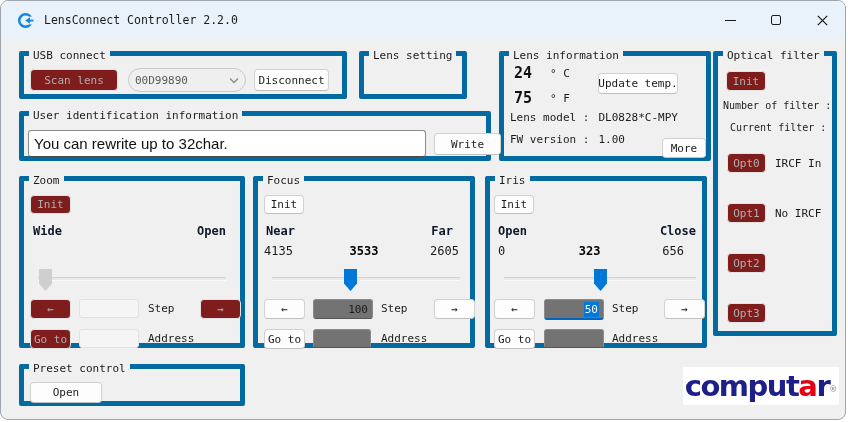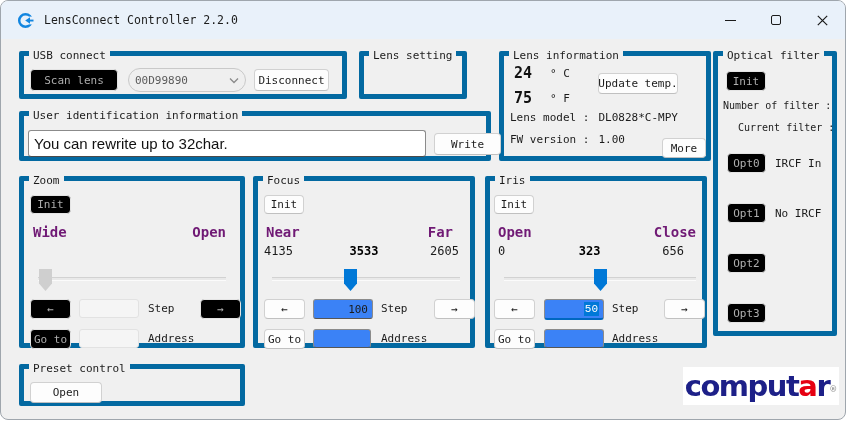--- a/index.html
+++ b/index.html
@@ -20,33 +20,33 @@
 
   
   .group{ position:absolute; border:5px solid #0369a1; border-radius:2px; }
   .glabel{ position:absolute; top:-8px; left:5px; background:#f0f0f0; padding:0 4px;
            font-size:11px; color:#1b1b1b; white-space:nowrap; line-height:15px; }
 
   
   .btn{ position:absolute; display:flex; align-items:center; justify-content:center;
         background:#fdfdfd; border:1px solid #d1d1d1; border-bottom-color:#c0c0c0;
         border-radius:4px; font-size:11px; color:#1b1b1b; white-space:nowrap; cursor:default; }
-  .btn.dis{ color:#aeaeae; background:#000000; border-color:#e4e4e4; }
-
-  
-  .fieldbox{ position:absolute; background:#3b82f6; border:1px solid #8b8b8b;
+  .btn.dis{ color:#aeaeae; background:#7f1d1d; border-color:#e4e4e4; }
+
+  
+  .fieldbox{ position:absolute; background:#737373; border:1px solid #8b8b8b;
              border-bottom:1.6px solid #565656; border-radius:3px; font-size:11px;
              color:#1b1b1b; display:flex; align-items:center; overflow:hidden; }
   .fieldbox.num{ justify-content:flex-end; padding-right:4px; }
   .fieldbox.dis{ background:#f5f5f5; border:1px solid #e2e2e2; }
   .fieldbox.focused{ border:1px solid #8b8b8b; border-bottom:2px solid #0067c0; }
-  .sel{ background:#0078d7; color:#ffffff; padding:1px 1px;font-family:Liberation Mono, monospace; }
+  .sel{ background:#0078d7; color:#ffffff; padding:1px 1px; }
 
   .lbl{ position:absolute; font-size:11px; color:#1b1b1b; white-space:nowrap; }
-  .boldlbl{ font-weight:bold; font-size:14px; color:#701a75; }
+  .boldlbl{ font-weight:bold; font-size:12px; color:#0f172a; }
   .val{ font-size:12px; color:#1b1b1b; }
   .val.cur{ font-weight:bold; color:#000; }
 
   
   .slider-track{ position:absolute; height:4px; background:#e9e9e9;
                  border-top:1px solid #d2d2d2; border-bottom:1px solid #fbfbfb; }
   .slider-thumb{ position:absolute; width:13px; height:22px; background:#0078d7;
                  clip-path:polygon(0 0,100% 0,100% 66%,50% 100%,0 66%); }
   .slider-thumb.gray{ background:#cfcfcf; }
 
@@ -136,21 +136,21 @@
       <span>FW version :</span>
       <span>1.00</span>
     </div>
     <div class="btn" style="left:158px; top:82px; width:44px; height:20px;">More</div>
   </div>
 
   <div class="group" style="left:712px; top:50px; width:124px; height:285px;">
     <span class="glabel">Optical filter</span>
     <div class="btn dis" style="left:8px; top:15px; width:40px; height:20px;">Init</div>
     <span class="lbl" style="left:5px; top:44px; font-size:10px;">Number of filter :</span>
-    <span class="lbl" style="left:20px; top:66px; font-size:10px;">Current filter :</span>
+    <span class="lbl" style="left:12px; top:66px; font-size:10px;">Current filter :</span>
 
     <div class="btn dis" style="left:9px; top:97px; width:39px; height:20px;">Opt0</div>
     <span class="lbl" style="left:57px; top:101px;">IRCF In</span>
 
     <div class="btn dis" style="left:9px; top:147px; width:39px; height:20px;">Opt1</div>
     <span class="lbl" style="left:57px; top:151px;">No IRCF</span>
 
     <div class="btn dis" style="left:9px; top:197px; width:39px; height:20px;">Opt2</div>
     <span class="lbl" style="left:57px; top:201px;"></span>
 

